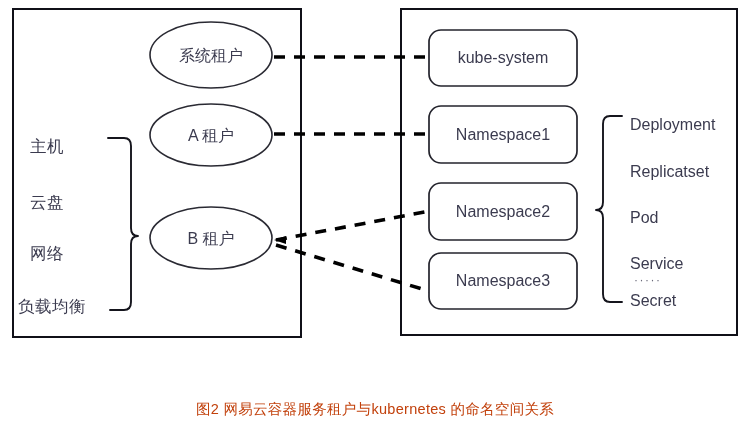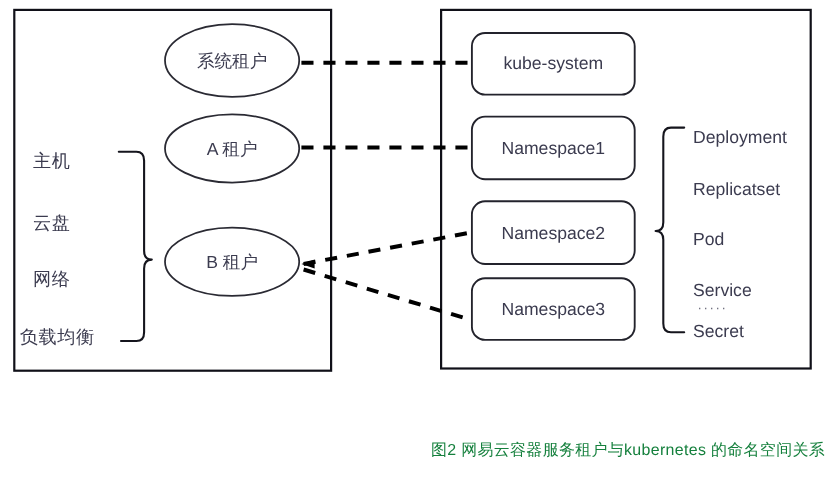--- a/index.html
+++ b/index.html
@@ -73,23 +73,23 @@
   .t-dots {
     font-size: 12px;
     letter-spacing: 1.5px;
     fill: #6a6a7a;
   }
   .caption {
     position: absolute;
     left: 0;
     top: 400px;
     width: 750px;
-    text-align: right;
+    text-align: center;
     font-size: 14.5px;
-    color: #15803d;
+    color: #c2410c;
     font-family: "Liberation Sans", "DejaVu Sans", sans-serif;
     letter-spacing: 0.3px;
   }
 </style>
 </head>
 <body>
 
 <div id="page">
 
   <svg id="diagram-svg" viewBox="0 0 750 445">

